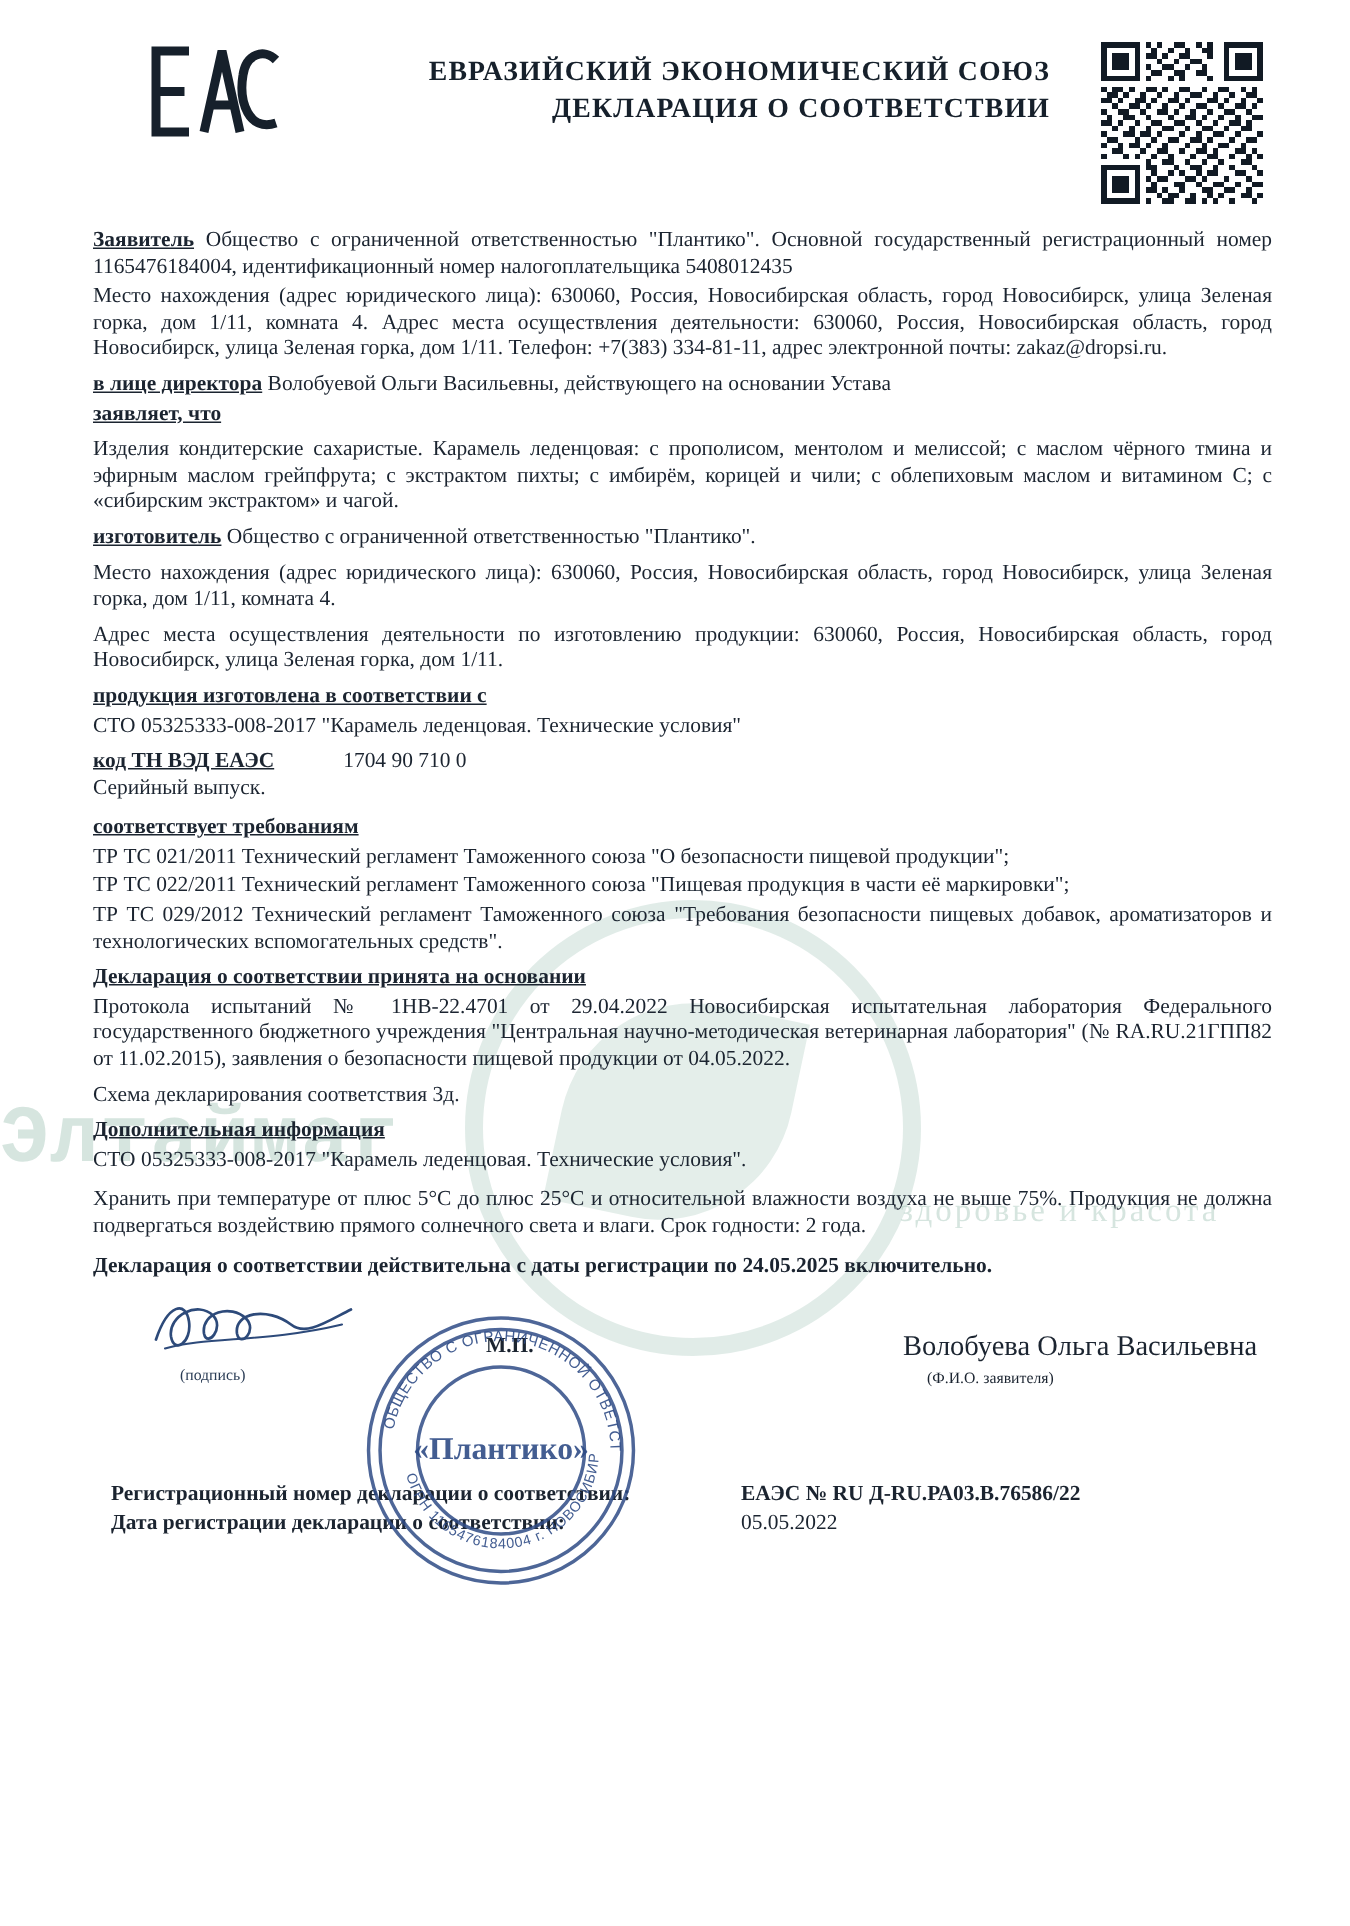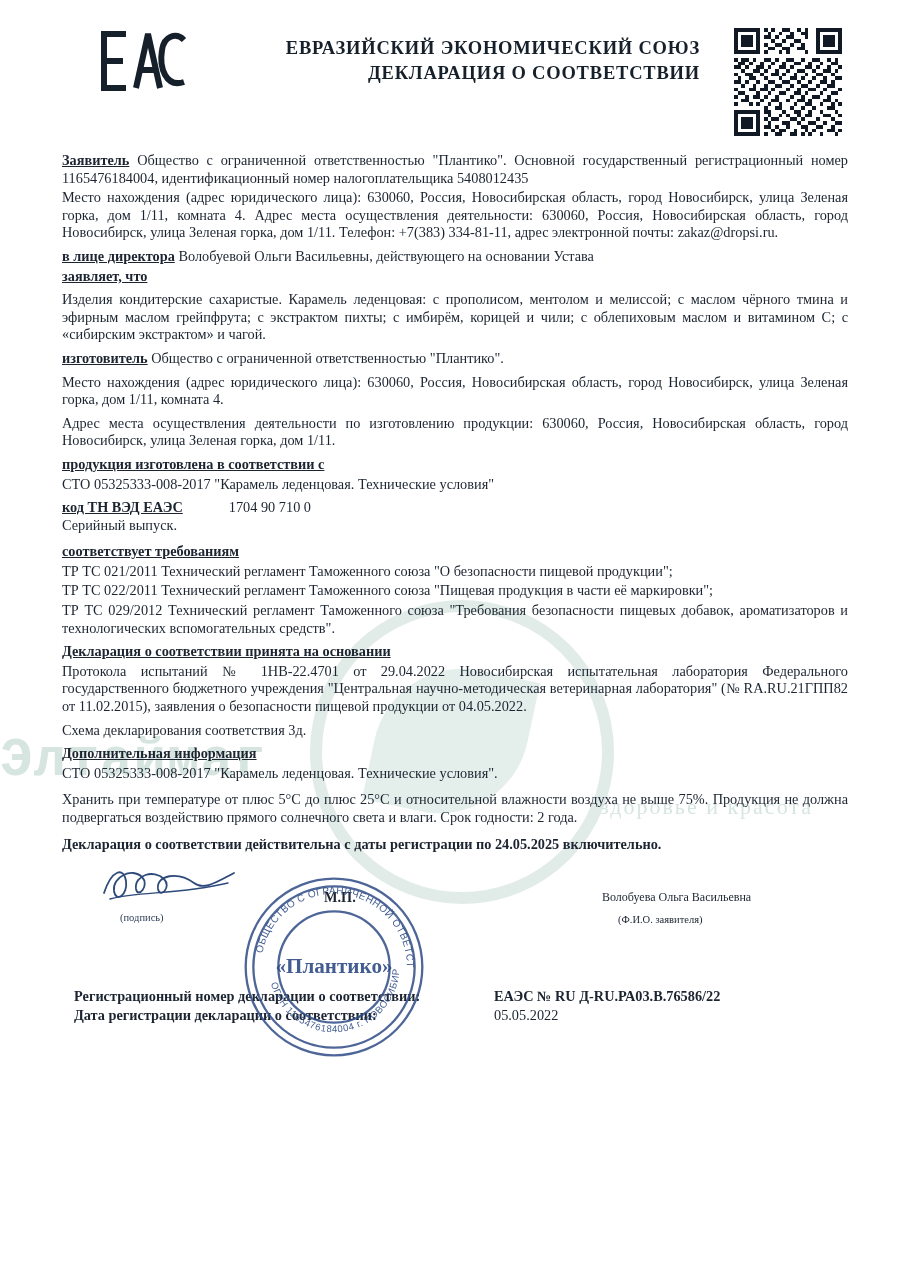--- a/index.html
+++ b/index.html
@@ -156,21 +156,21 @@
     position: absolute;
     left: 262px;
     top: 26px;
     font-weight: 700;
     font-size: 14.3px;
   }
   .fio {
     position: absolute;
     left: 540px;
     top: 26px;
-    font-size: 12px;
+    font-size: 19px;
   }
   .fio-cap {
     position: absolute;
     left: 556px;
     top: 48px;
     font-size: 10.5px;
   }
   .stamp {
     position: absolute;
     left: 176px;

